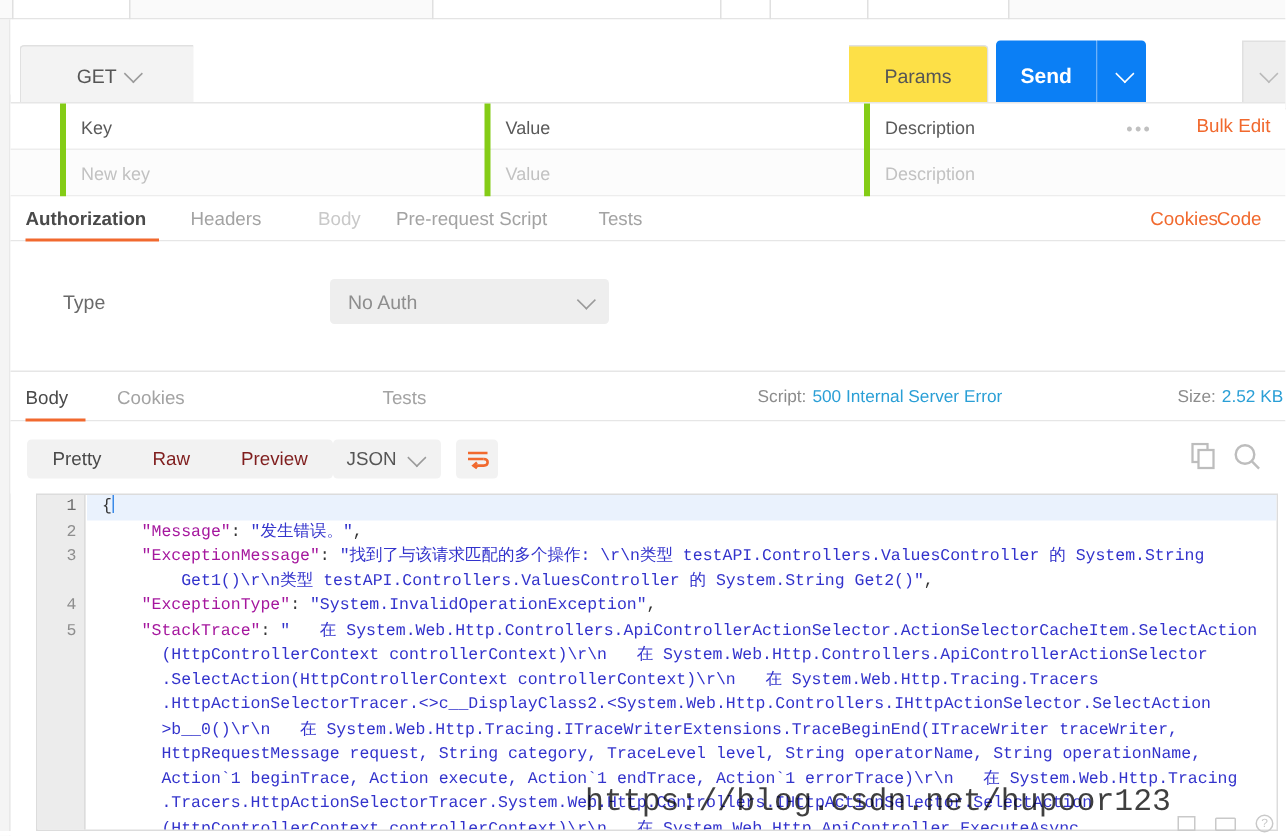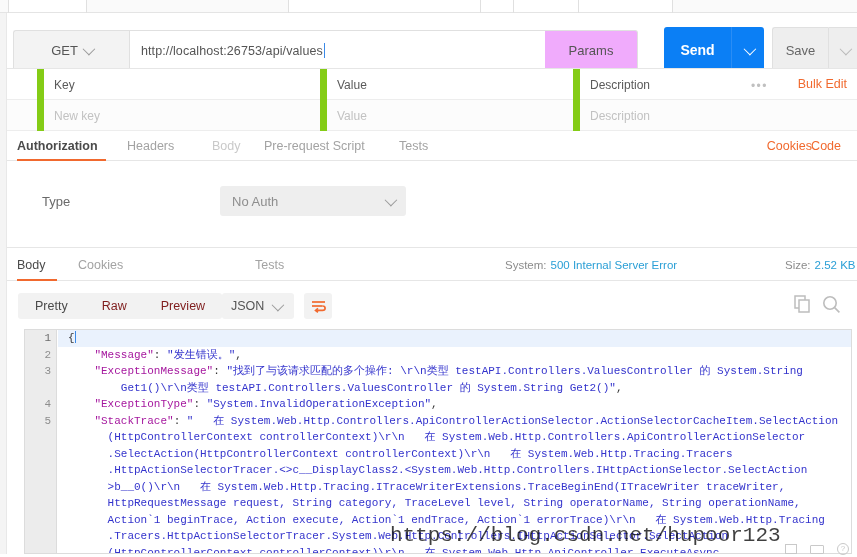--- a/index.html
+++ b/index.html
@@ -64,22 +64,22 @@
     position: absolute; top: 17px; left: 122px; width: 437px; height: 41px;
     background: #ffffff; border: 1px solid #e0e0e0;
     display: flex; align-items: center; padding-left: 11px;
   }
   .url-text { font-size: 12.5px; color: #555; letter-spacing: .1px; }
   .caret {
     display: inline-block; width: 1px; height: 15px; background: #3b8ae8;
     margin-left: 1px;
   }
   .params-box {
-    position: absolute; top: 17px; left: 538px; width: 93px; height: 41px;
-    background: #f0abfc; border: 1px solid #e0e0e0; border-left: none;
+    position: absolute; top: 17px; left: 559px; width: 93px; height: 41px;
+    background: #fde047; border: 1px solid #e0e0e0; border-left: none;
     border-radius: 0 3px 3px 0;
     display: flex; align-items: center; justify-content: center;
     cursor: pointer;
   }
   .params-box span { font-size: 13px; color: #555; }
 
   .send-btn {
     position: absolute; top: 14px; left: 657px; width: 67px; height: 46px;
     background: #0b7ff5; border-radius: 3px 0 0 3px;
     display: flex; align-items: center; justify-content: center;
@@ -113,21 +113,21 @@
   .ptable {
     position: absolute; top: 68px; left: 7px; width: 850px; height: 63px;
     border-top: 1px solid #e6e6e6;
     background: #fff;
   }
   .prow { position: relative; height: 31px; border-bottom: 1px solid #ededed; }
   .prow.r2 { background: #fcfcfc; }
   .pcell {
     position: absolute; top: 0; height: 31px;
     display: flex; align-items: center; padding-left: 10px;
-    border-right: 7px solid #84cc16;
+    border-right: 4px solid #84cc16;
     font-size: 12px;
   }
   .c-pad { left: 0;   width: 37px; padding-left: 0; }
   .c-key { left: 37px;  width: 283px; }
   .c-val { left: 320px; width: 253px; }
   .c-desc{ left: 573px; width: 277px; border-right: none; }
   .hdr { color: #5a5a5a; }
   .ph  { color: #c2c2c2; }
   .dots {
     position: absolute; right: 89px; top: 10px;
@@ -326,39 +326,32 @@
 </div>
 <div class="rail"></div>
 
 <div class="urlrow">
 
   <div class="method-box">
     <span class="method-label">GET</span>
     <span class="chev"></span>
   </div>
 
-  <div class="url-box">
-    <span class="url-text">http://localhost:26753/api/values</span>
-      <span class="caret"></span>
-  </div>
 
   <div class="params-box">
     <span>Params</span>
   </div>
 
   <div class="send-btn">
     <span>Send</span>
   </div>
   <div class="send-caret">
     <span class="chev white"></span>
   </div>
 
-  <div class="save-btn">
-    <span>Save</span>
-  </div>
   <div class="save-caret">
     <span class="chev light"></span>
   </div>
 </div>
 
 <div class="ptable">
   <div class="prow r1">
     <div class="pcell c-pad"></div>
     <div class="pcell c-key hdr">Key</div>
     <div class="pcell c-val hdr">Value</div>
@@ -411,21 +404,21 @@
     <span>Body</span>
   </div>
   <div class="rtab rt2 dim">
     <span>Cookies</span>
   </div>
   <div class="rtab rt4 dim">
     <span>Tests</span>
   </div>
 
   <div class="meta m1">
-    <span class="k">System:</span>
+    <span class="k">Script:</span>
     <span class="v">500 Internal Server Error</span>
   </div>
   <div class="meta m3">
     <span class="k">Size:</span>
     <span class="v">2.52 KB</span>
   </div>
 </div>
 
 <div class="btoolbar">
   <div class="seg">

